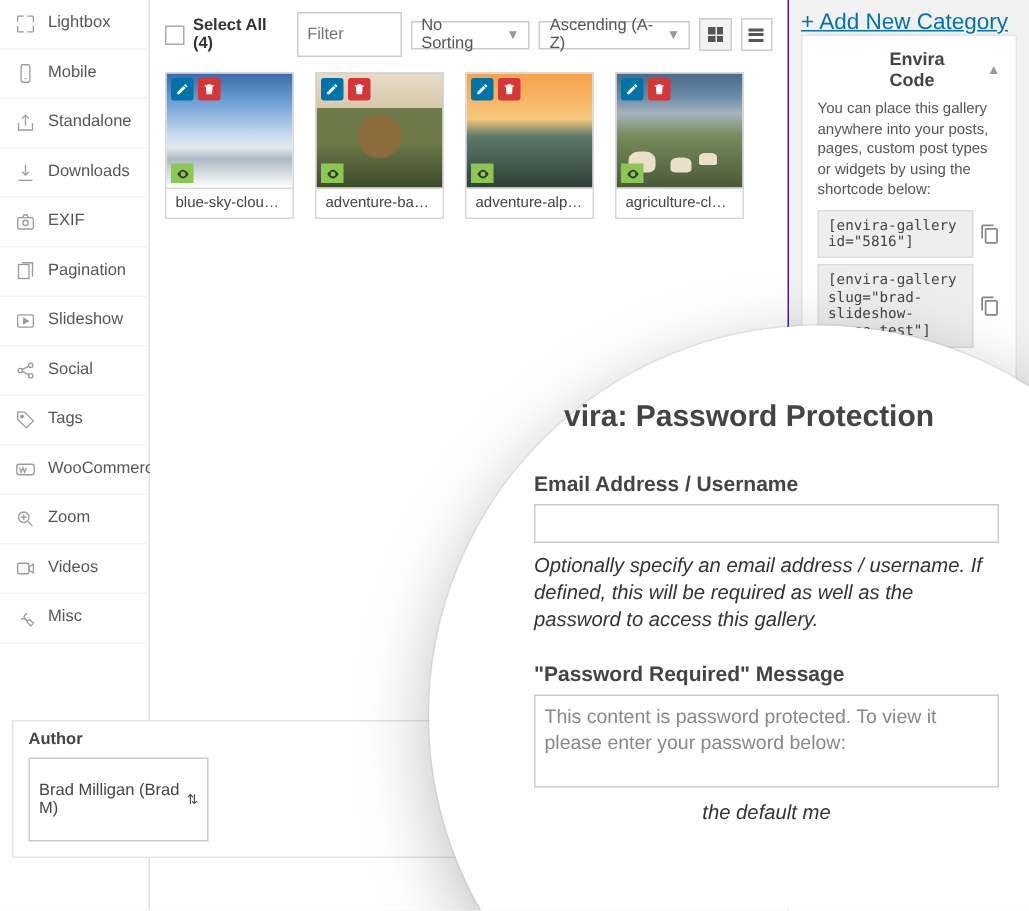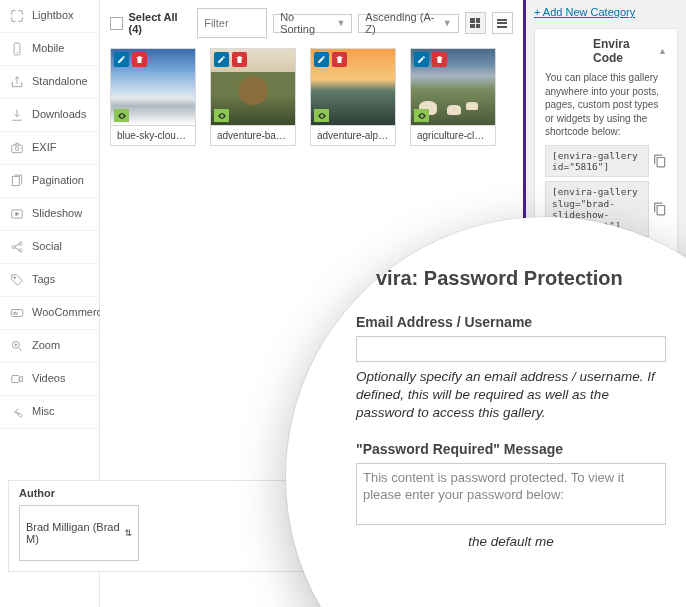--- a/index.html
+++ b/index.html
@@ -5,21 +5,21 @@
 * { margin: 0; padding: 0; box-sizing: border-box; font-family: -apple-system, "Helvetica Neue", Arial, sans-serif; }
 body { background: #f1f1f1; font-size: 12px; color: #444; width: 686px; height: 607px; overflow: hidden; position: relative; }
 
 .layout { display: flex; height: 100%; }
 
 .sidebar { width: 100px; background: #fff; border-right: 1px solid #e5e5e5; }
 .side-item { display: flex; gap: 8px; padding: 9px 10px; border-bottom: 1px solid #f3f3f3; color: #555; cursor: pointer; font-size: 11px; }
 .side-item .sic { width: 14px; height: 14px; display: flex; align-items: center; justify-content: center; opacity: .65; }
 .side-item .sic svg { width: 14px; height: 14px; fill: none; stroke: #666; stroke-width: 1.5; }
 
-.main { flex: 1; background: #fff; padding: 8px 10px 0 10px; border-right: 3px solid #4c1d95; }
+.main { flex: 1; background: #fff; padding: 8px 10px 0 10px; border-right: 1px solid #4c1d95; }
 
 .toolbar { display: flex; align-items: center; gap: 6px; margin-bottom: 10px; }
 .chk { width: 13px; height: 13px; border: 1px solid #aaa; background: #fff; }
 .sel-all { font-size: 11px; font-weight: 600; color: #333; margin-right: auto; display: flex; align-items: center; gap: 6px; }
 .filter { border: 1px solid #ccc; padding: 3px 6px; font-size: 11px; width: 70px; height: 30px; color: #888; }
 .dd { border: 1px solid #ccc; padding: 3px 6px; font-size: 11px; height: 19px; background: #fff; display: flex; align-items: center; gap: 6px; color: #555; }
 .dd .car { font-size: 9px; opacity: .6; }
 .view-btn { width: 22px; height: 22px; border: 1px solid #ccc; display: flex; align-items: center; justify-content: center; background: #fff; }
 .view-btn.active { background: #f3f3f3; }
 .vb-grid { display: grid; grid-template-columns: 1fr 1fr; grid-template-rows: 1fr 1fr; gap: 1px; width: 10px; height: 10px; }
@@ -39,21 +39,21 @@
 .eye-chk svg { width: 10px; height: 10px; fill: #333; }
 .cap { font-size: 10px; color: #444; padding: 4px 6px; border: 1px solid #d8d8d8; border-top: none; white-space: nowrap; overflow: hidden; text-overflow: ellipsis; text-align: center; background: #fff; }
 
 .sky1 { background: linear-gradient(#3a6aa8 0%, #6fa0d6 25%, #c9dcee 55%, #e5e9ec 65%, #adb9c2 75%, #fff 100%); }
 .backpack { background: linear-gradient(#e6dcc9 0%, #d7c9ab 30%, transparent 30%), radial-gradient(circle at 50% 55%, #8a6d3b 0 14px, transparent 15px), linear-gradient(#6e7a4a 60%, #3b4a2a 100%); }
 .alps { background: linear-gradient(#f6a14a 0%, #f7c77b 40%, #5d7a6a 55%, #2e3f35 100%); }
 .agri { background: linear-gradient(#4a6a8a 0%, #6a8aa8 20%, #a5b4bf 35%, #778a5a 55%, #4a5a3a 100%); position:relative; }
 .agri::after{ content:''; position:absolute; left:8px; bottom:10px; width:18px; height:14px; background:#eadfc8; border-radius:40% 40% 30% 30%; box-shadow: 26px 2px 0 -2px #eadfc8, 44px -2px 0 -3px #eadfc8;}
 
 .rside { width: 160px; padding: 6px 8px; }
-.addcat { color: #0073aa; font-size: 11px; text-decoration: underline; display: block; margin-bottom: 10px; }
+.addcat { color: #0073aa; font-size: 15px; text-decoration: underline; display: block; }
 .box { background: #fff; border: 1px solid #e5e5e5; border-radius: 2px; padding: 8px 10px; }
 .box-head { display: flex; justify-content: space-between; align-items: center; font-weight: 600; font-size: 12px; margin-bottom: 6px; padding-left: 48px; }
 .box-head .tog { font-size: 9px; color: #999; }
 .box p { font-size: 10px; color: #555; line-height: 1.35; margin: 6px 0; }
 .code-row { display: flex; align-items: center; gap: 4px; }
 .code { background: #eee; border: 1px solid #ddd; padding: 4px 6px; font-size: 9.5px; color: #444; font-family: Consolas, Menlo, monospace; flex: 1; line-height: 1.2; }
 .copy { width: 14px; height: 14px; }
 .copy svg { width: 14px; height: 14px; fill: #888; }
 
 .author-box { margin: 28px 8px 0 8px; background:#fff; border:1px solid #e5e5e5; padding: 6px 10px 10px; }

